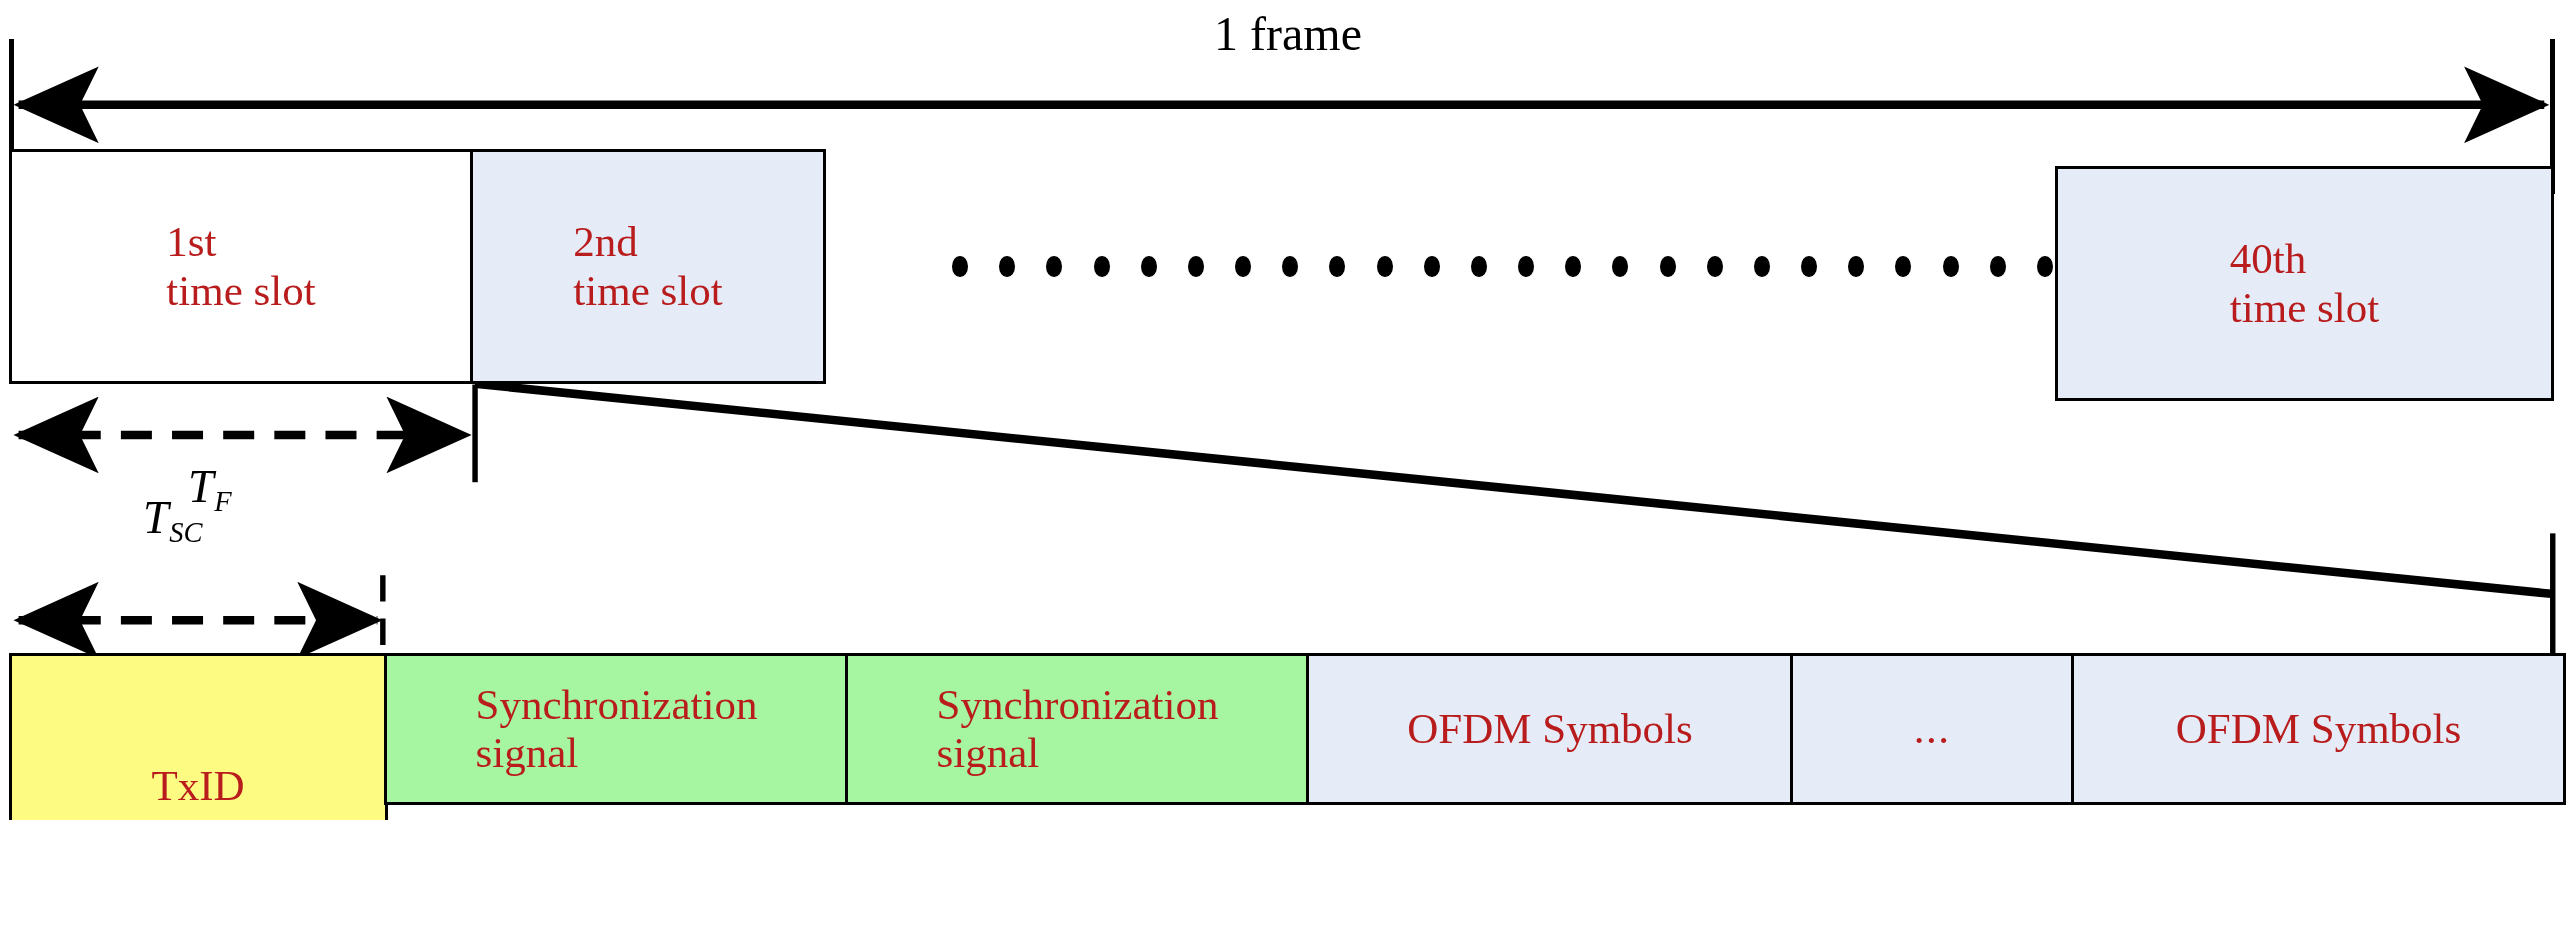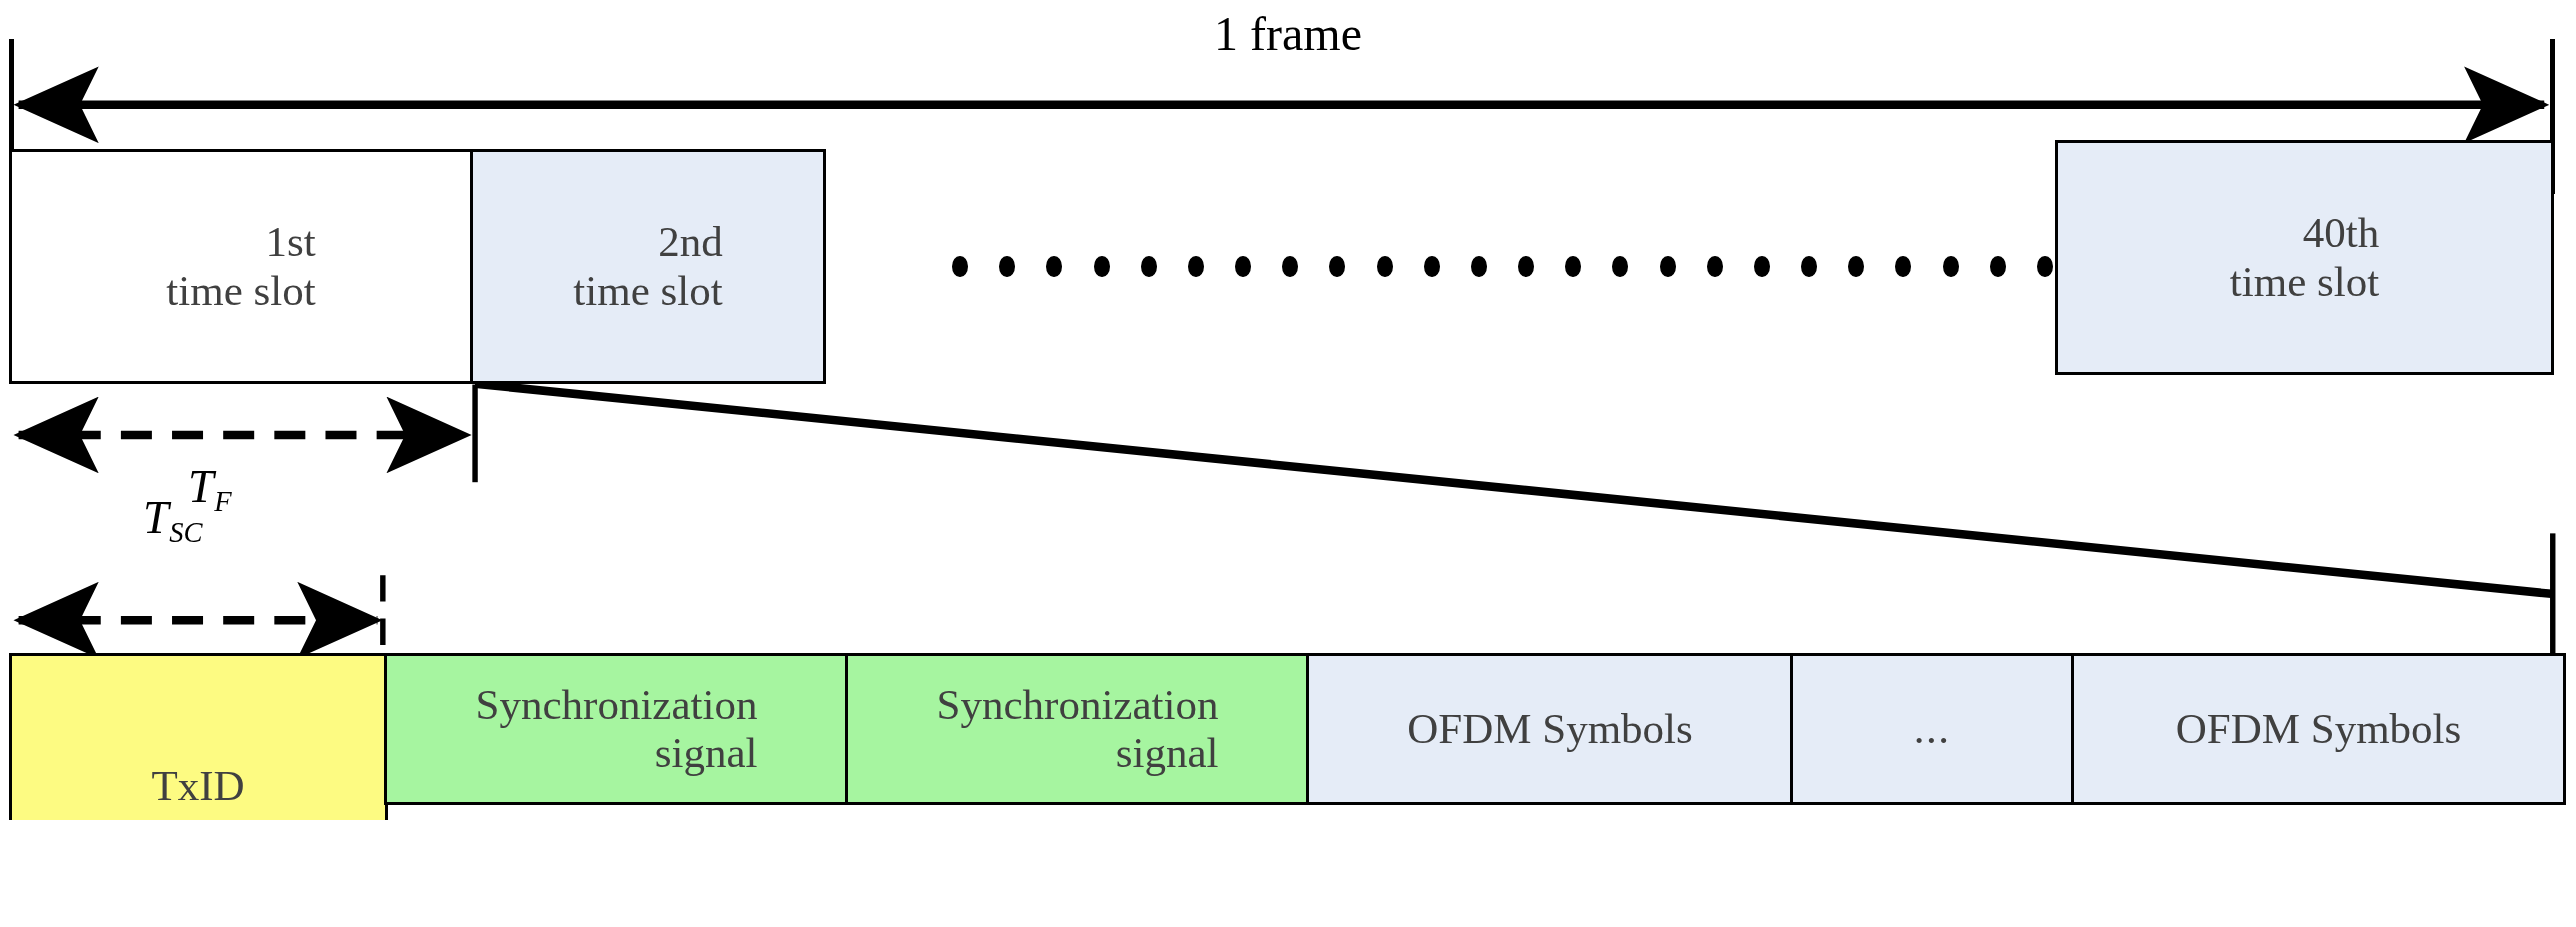--- a/index.html
+++ b/index.html
@@ -7,23 +7,23 @@
   #root{position:relative;width:2576px;height:820px;overflow:hidden;background:#fff;}
 
   
   .box{
     position:absolute;
     box-sizing:border-box;
     border:3.9px solid #000;
     display:flex;
     align-items:center;
     justify-content:center;
-    text-align:right;
+    text-align:left;
     line-height:1.12;
-    color:#404040;
+    color:#b91c1c;
   }
   .box .lbl{display:block;white-space:pre-line;}
 
   .fill-white{background:#ffffff;}
   .fill-blue{background:#e5ecf7;}
   .fill-green{background:#a6f5a0;}
   .fill-yellow{background:#fdfb82;}
   .fill-orange{background:#fbdf96;}
 
   
@@ -107,21 +107,21 @@
   </svg>
 
   <div class="box fill-white" style="left:8.5px;top:149px;width:465px;height:235px;">
     <span class="lbl t-slot"><span>1st</span><br><span>time slot</span></span>
   </div>
 
   <div class="box fill-blue" style="left:470px;top:149px;width:356px;height:235px;">
     <span class="lbl t-slot"><span>2nd</span><br><span>time slot</span></span>
   </div>
 
-  <div class="box fill-blue" style="left:2055px;top:140px;width:499px;height:235px;">
+  <div class="box fill-blue" style="left:2055px;top:166px;width:499px;height:235px;">
     <span class="lbl t-slot"><span>40th</span><br><span>time slot</span></span>
   </div>
 
   <div id="dots-row">
       <span class="dot" style="left: 0px;"></span>
       <span class="dot" style="left: 47px;"></span>
       <span class="dot" style="left: 94px;"></span>
       <span class="dot" style="left: 142px;"></span>
       <span class="dot" style="left: 189px;"></span>
       <span class="dot" style="left: 236px;"></span>

